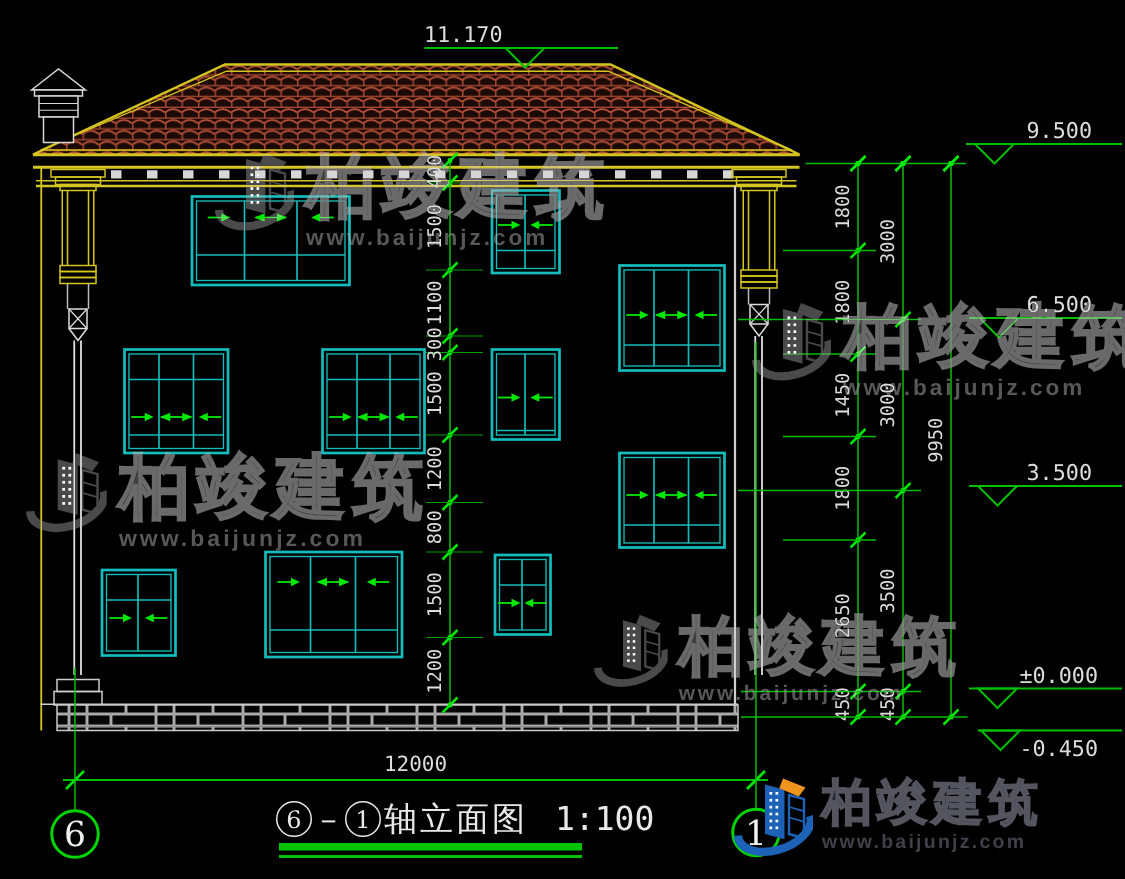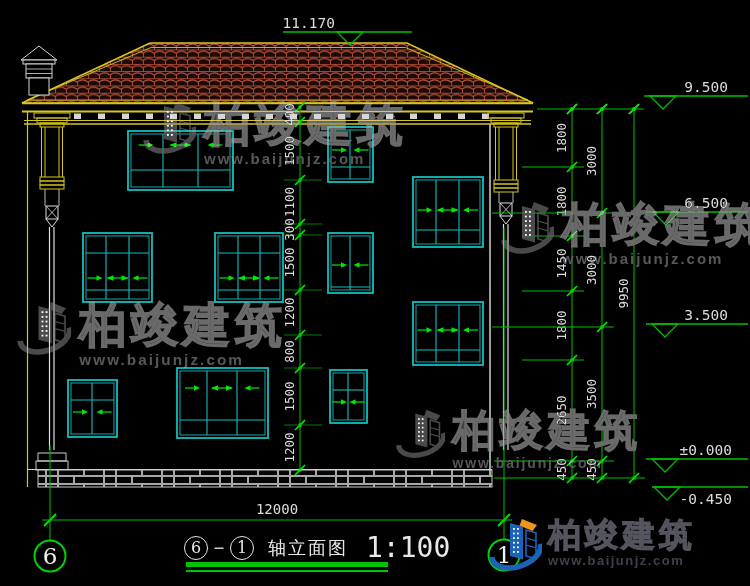--- a/index.html
+++ b/index.html
@@ -18,22 +18,22 @@
   .logo-brand{font-size:33px;font-weight:bold;line-height:1.1;color:#26262e;
               -webkit-text-stroke:1.2px #55555f;letter-spacing:4px;white-space:nowrap;}
   .logo-url{font-size:13px;font-weight:bold;color:#40404a;letter-spacing:1.5px;white-space:nowrap;}
   
   #title-block{position:absolute;left:184px;top:531px;z-index:4;display:flex;
                align-items:center;color:#e8e8e8;}
   .ax-circle{display:inline-flex;align-items:center;justify-content:center;
              width:22px;height:22px;border:1.6px solid #e8e8e8;border-radius:50%;
              font-size:16px;font-family:"DejaVu Serif",serif;}
   .t-dash{font-size:20px;margin:0 1px;}
-  .t-main{font-size:18px;letter-spacing:2px;margin-left:14px;white-space:nowrap;}
-  .t-scale{font-size:28px;margin-left:18px;font-family:"DejaVu Sans Mono",monospace;}
+  .t-main{font-size:22px;letter-spacing:2px;margin-left:2px;white-space:nowrap;}
+  .t-scale{font-size:22px;margin-left:18px;font-family:"DejaVu Sans Mono",monospace;}
   #title-underline-thick{position:absolute;left:186px;top:562px;width:202px;height:5px;
                          background:#00c400;z-index:4;}
   #title-underline-thin{position:absolute;left:186px;top:570px;width:202px;height:2px;
                         background:#00c400;z-index:4;}
 </style>
 </head>
 <body>
 
 <div id="canvas">
   <div id="wm-layer">

